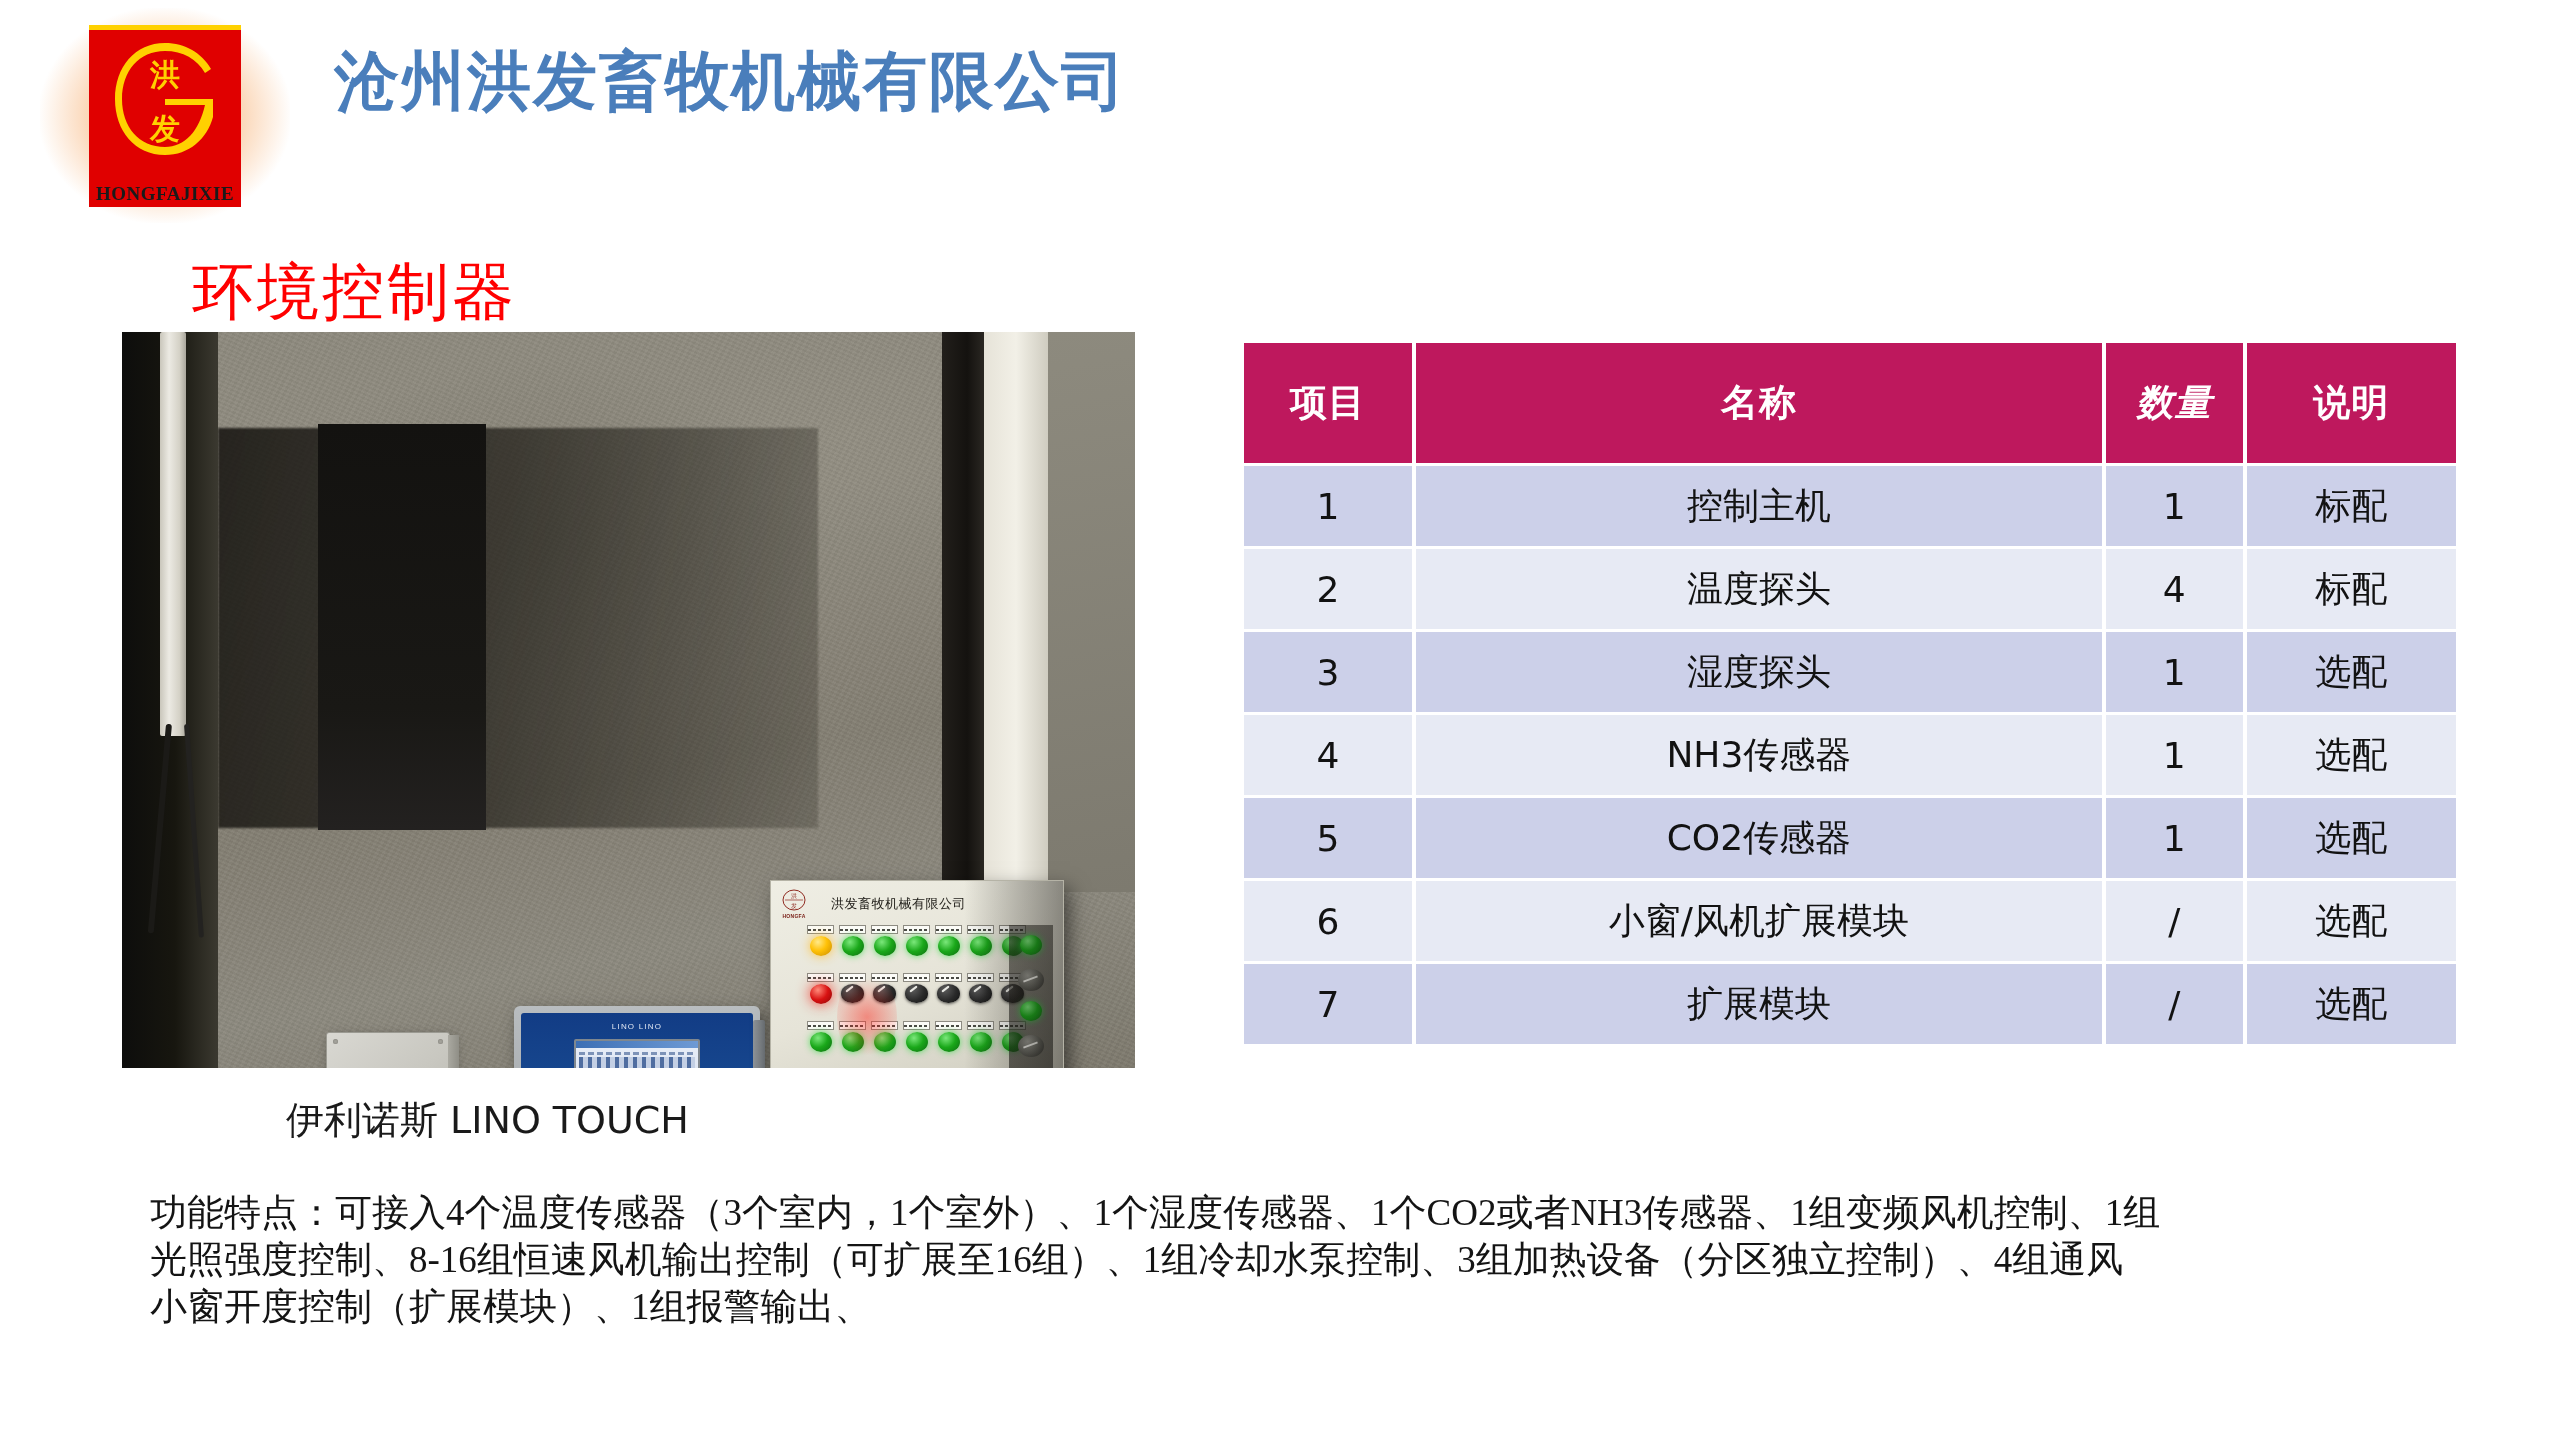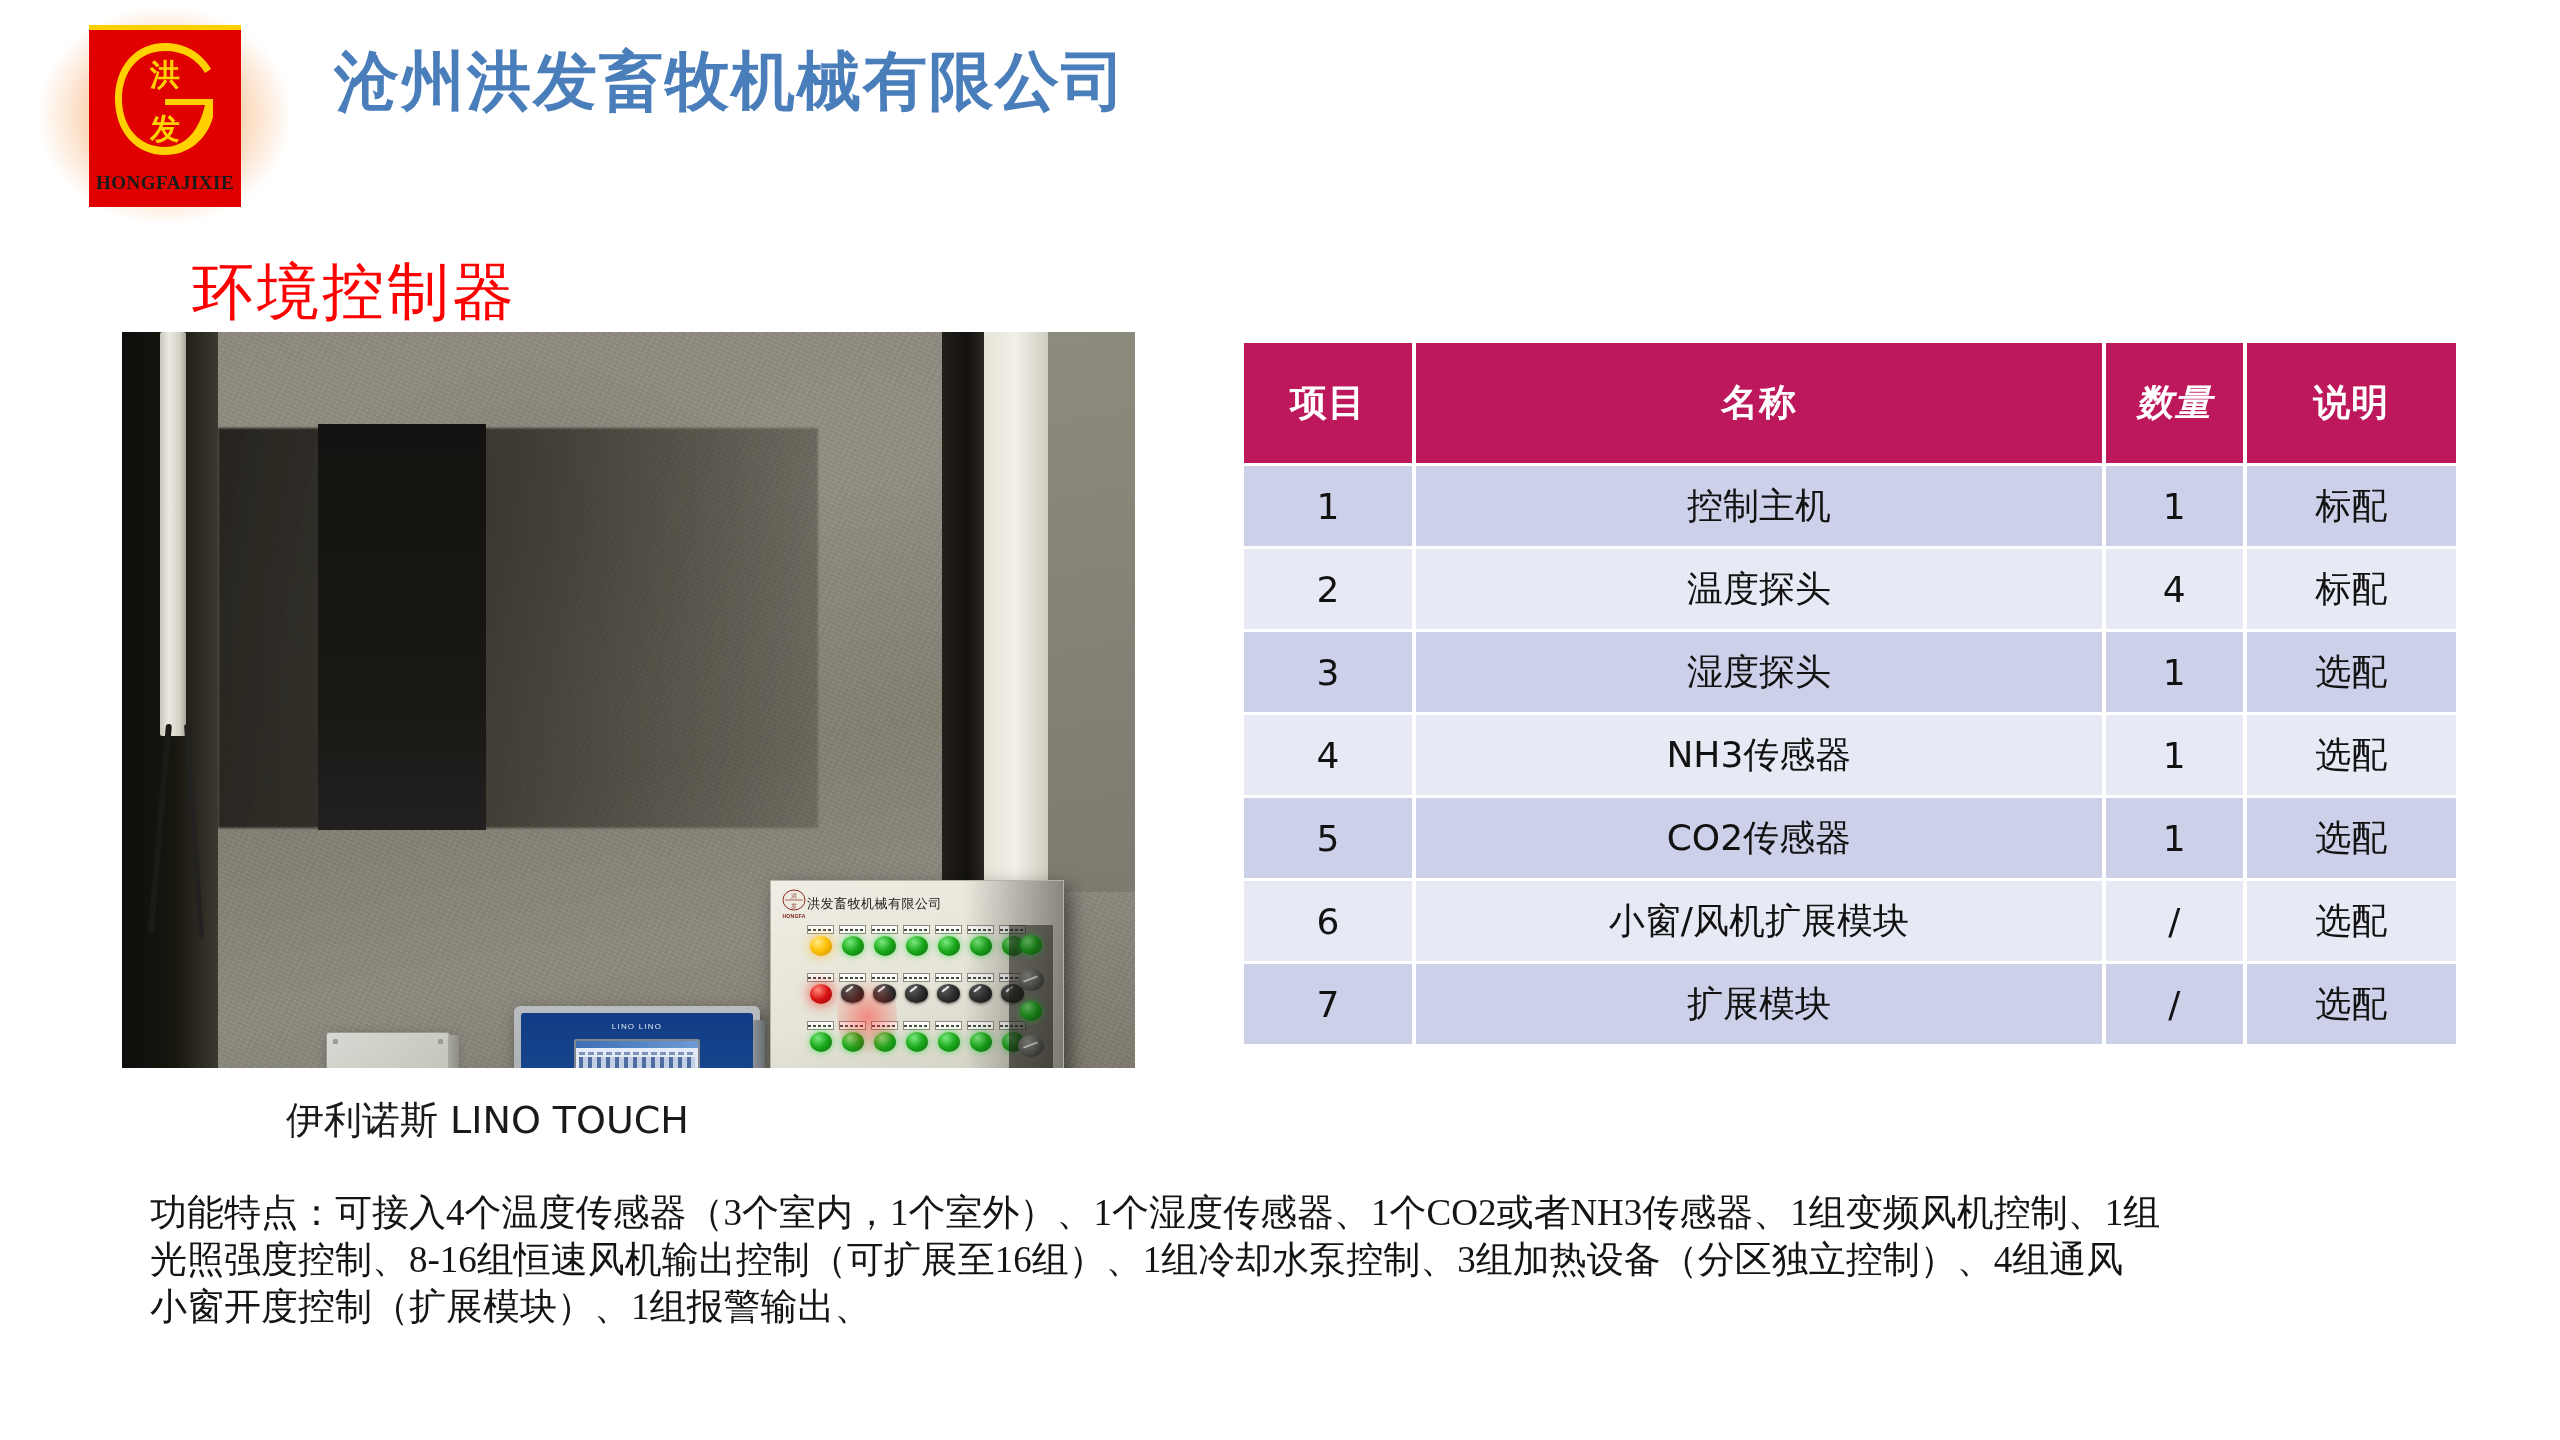--- a/index.html
+++ b/index.html
@@ -20,21 +20,21 @@
   }
   .logo-card{
     position:relative;width:152px;height:182px;background:#e00000;
     box-shadow:0 0 0 0 rgba(0,0,0,0);
     display:flex;flex-direction:column;align-items:center;
   }
   .logo-topbar{position:absolute;left:0;top:0;width:100%;height:5px;background:#ffd100;}
   .logo-mark{position:relative;width:120px;height:128px;margin-top:10px;}
   .logo-mark svg{display:block;width:100%;height:100%;}
   .logo-text{
-    position:absolute;bottom:13px;left:0;width:100%;text-align:center;
+    position:absolute;bottom:2px;left:0;width:100%;text-align:center;
     font-family:"Liberation Serif","DejaVu Serif",serif;font-weight:700;
     font-size:19px;letter-spacing:.5px;color:#1a1a1a;
   }
   .company-title{
     position:absolute;left:335px;top:38px;
     font-size:64px;font-weight:700;color:#4a7ebb;letter-spacing:2px;
     font-family:"DejaVu Sans","Liberation Sans",sans-serif;
     white-space:nowrap;
   }
 
@@ -155,21 +155,21 @@
     position:absolute;left:648px;top:548px;width:294px;height:290px;
     background:linear-gradient(160deg,#efeee4 0%,#e6e4d8 40%,#d3d1c4 70%,#b9b7aa 100%);
     box-shadow:6px 8px 18px rgba(0,0,0,.5);
     border:1px solid #b5b3a6;box-sizing:border-box;
   }
   .cab-shade{
     position:absolute;right:0;top:0;width:34%;height:100%;
     background:linear-gradient(90deg,rgba(20,18,14,0),rgba(20,18,14,.45));
     pointer-events:none;
   }
-  .cab-head{position:absolute;left:10px;top:8px;display:flex;align-items:center;gap:0;}
+  .cab-head{position:absolute;left:10px;top:8px;display:flex;align-items:center;gap:24px;}
   .cab-logo{width:26px;height:30px;}
   .cab-logo svg{display:block;}
   .cab-logo-txt{font-size:5px;font-weight:700;color:#7a2018;text-align:center;letter-spacing:.3px;}
   .cab-title{font-size:13px;color:#23211c;letter-spacing:.5px;white-space:nowrap;}
   .cab-panel{
     position:absolute;left:36px;top:44px;width:214px;height:196px;
   }
   .cab-row{display:flex;gap:5px;height:34px;margin-bottom:14px;align-items:flex-start;}
   .cell{width:27px;position:relative;}
   .tag{

